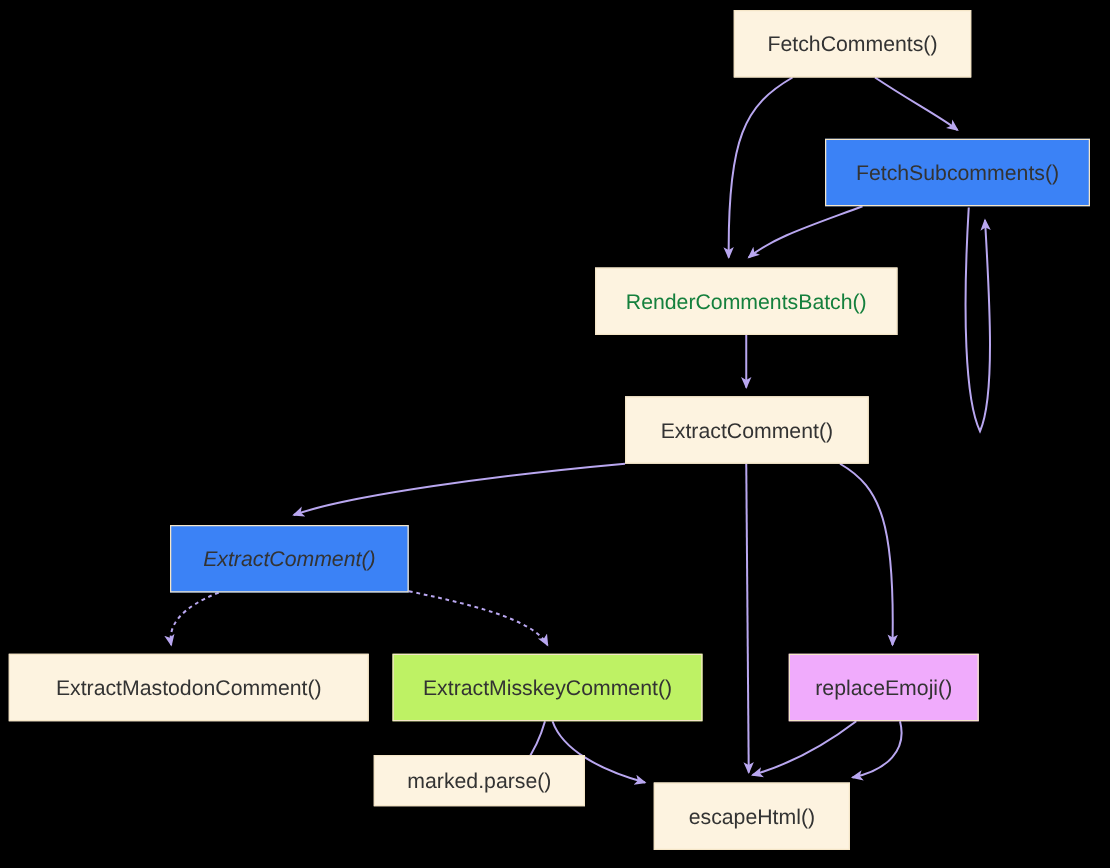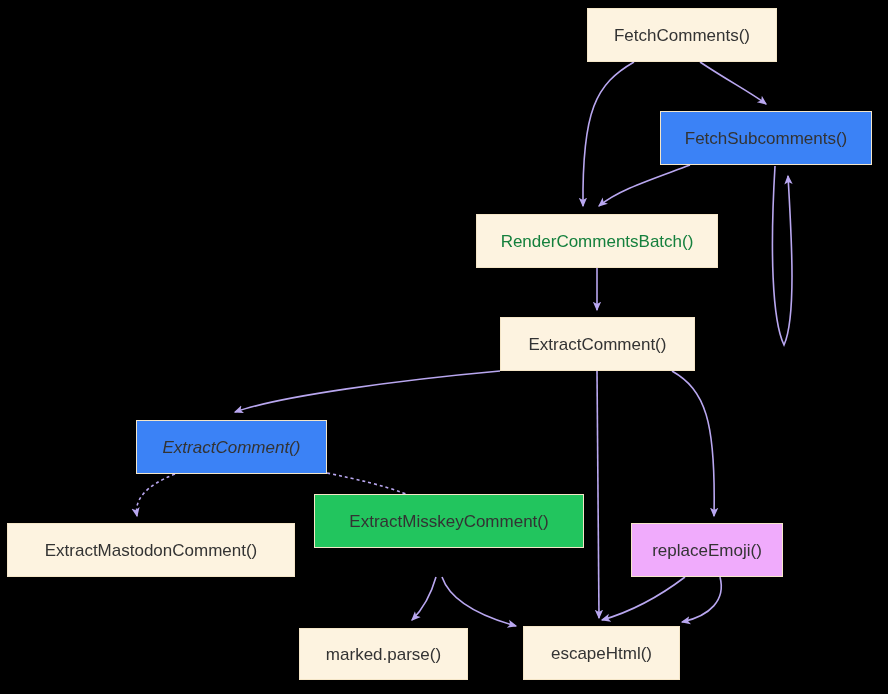--- a/index.html
+++ b/index.html
@@ -80,26 +80,26 @@
       </div>
       <div class="node" style="left: 500px; top: 317px; width: 195px; height: 54px; background: rgb(253, 243, 224); border-color: rgb(245, 230, 200);">
         <span class="node-label" style="color: rgb(51, 51, 51);">ExtractComment()</span>
       </div>
       <div class="node" style="left: 136px; top: 420px; width: 191px; height: 54px; background: #3b82f6; border-color: rgb(245, 230, 200); font-style: italic;">
         <span class="node-label" style="color: rgb(51, 51, 51);">ExtractComment()</span>
       </div>
       <div class="node" style="left: 7px; top: 523px; width: 288px; height: 54px; background: rgb(253, 243, 224); border-color: rgb(245, 230, 200);">
         <span class="node-label" style="color: rgb(51, 51, 51);">ExtractMastodonComment()</span>
       </div>
-      <div class="node" style="left: 314px; top: 494px; width: 270px; height: 54px; background: #22c55e; border-color: rgb(245, 230, 200);">
+      <div class="node" style="left: 314px; top: 523px; width: 248px; height: 54px; background: #bef264; border-color: rgb(245, 230, 200);">
         <span class="node-label" style="color: rgb(51, 51, 51);">ExtractMisskeyComment()</span>
       </div>
       <div class="node" style="left: 631px; top: 523px; width: 152px; height: 54px; background: #f0abfc; border-color: rgb(245, 230, 200); justify-content: center;">
         <span class="node-label" style="color: rgb(51, 51, 51);">replaceEmoji()</span>
       </div>
-      <div class="node" style="left: 299px; top: 628px; width: 169px; height: 52px; background: rgb(253, 243, 224); border-color: rgb(245, 230, 200);">
+      <div class="node" style="left: 299px; top: 604px; width: 169px; height: 41px; background: rgb(253, 243, 224); border-color: rgb(245, 230, 200);">
         <span class="node-label" style="color: rgb(51, 51, 51);">marked.parse()</span>
       </div>
       <div class="node" style="left: 523px; top: 626px; width: 157px; height: 54px; background: rgb(253, 243, 224); border-color: rgb(245, 230, 200);">
         <span class="node-label" style="color: rgb(51, 51, 51);">escapeHtml()</span>
       </div>
     </div>
 </div>
 
 </body></html>

